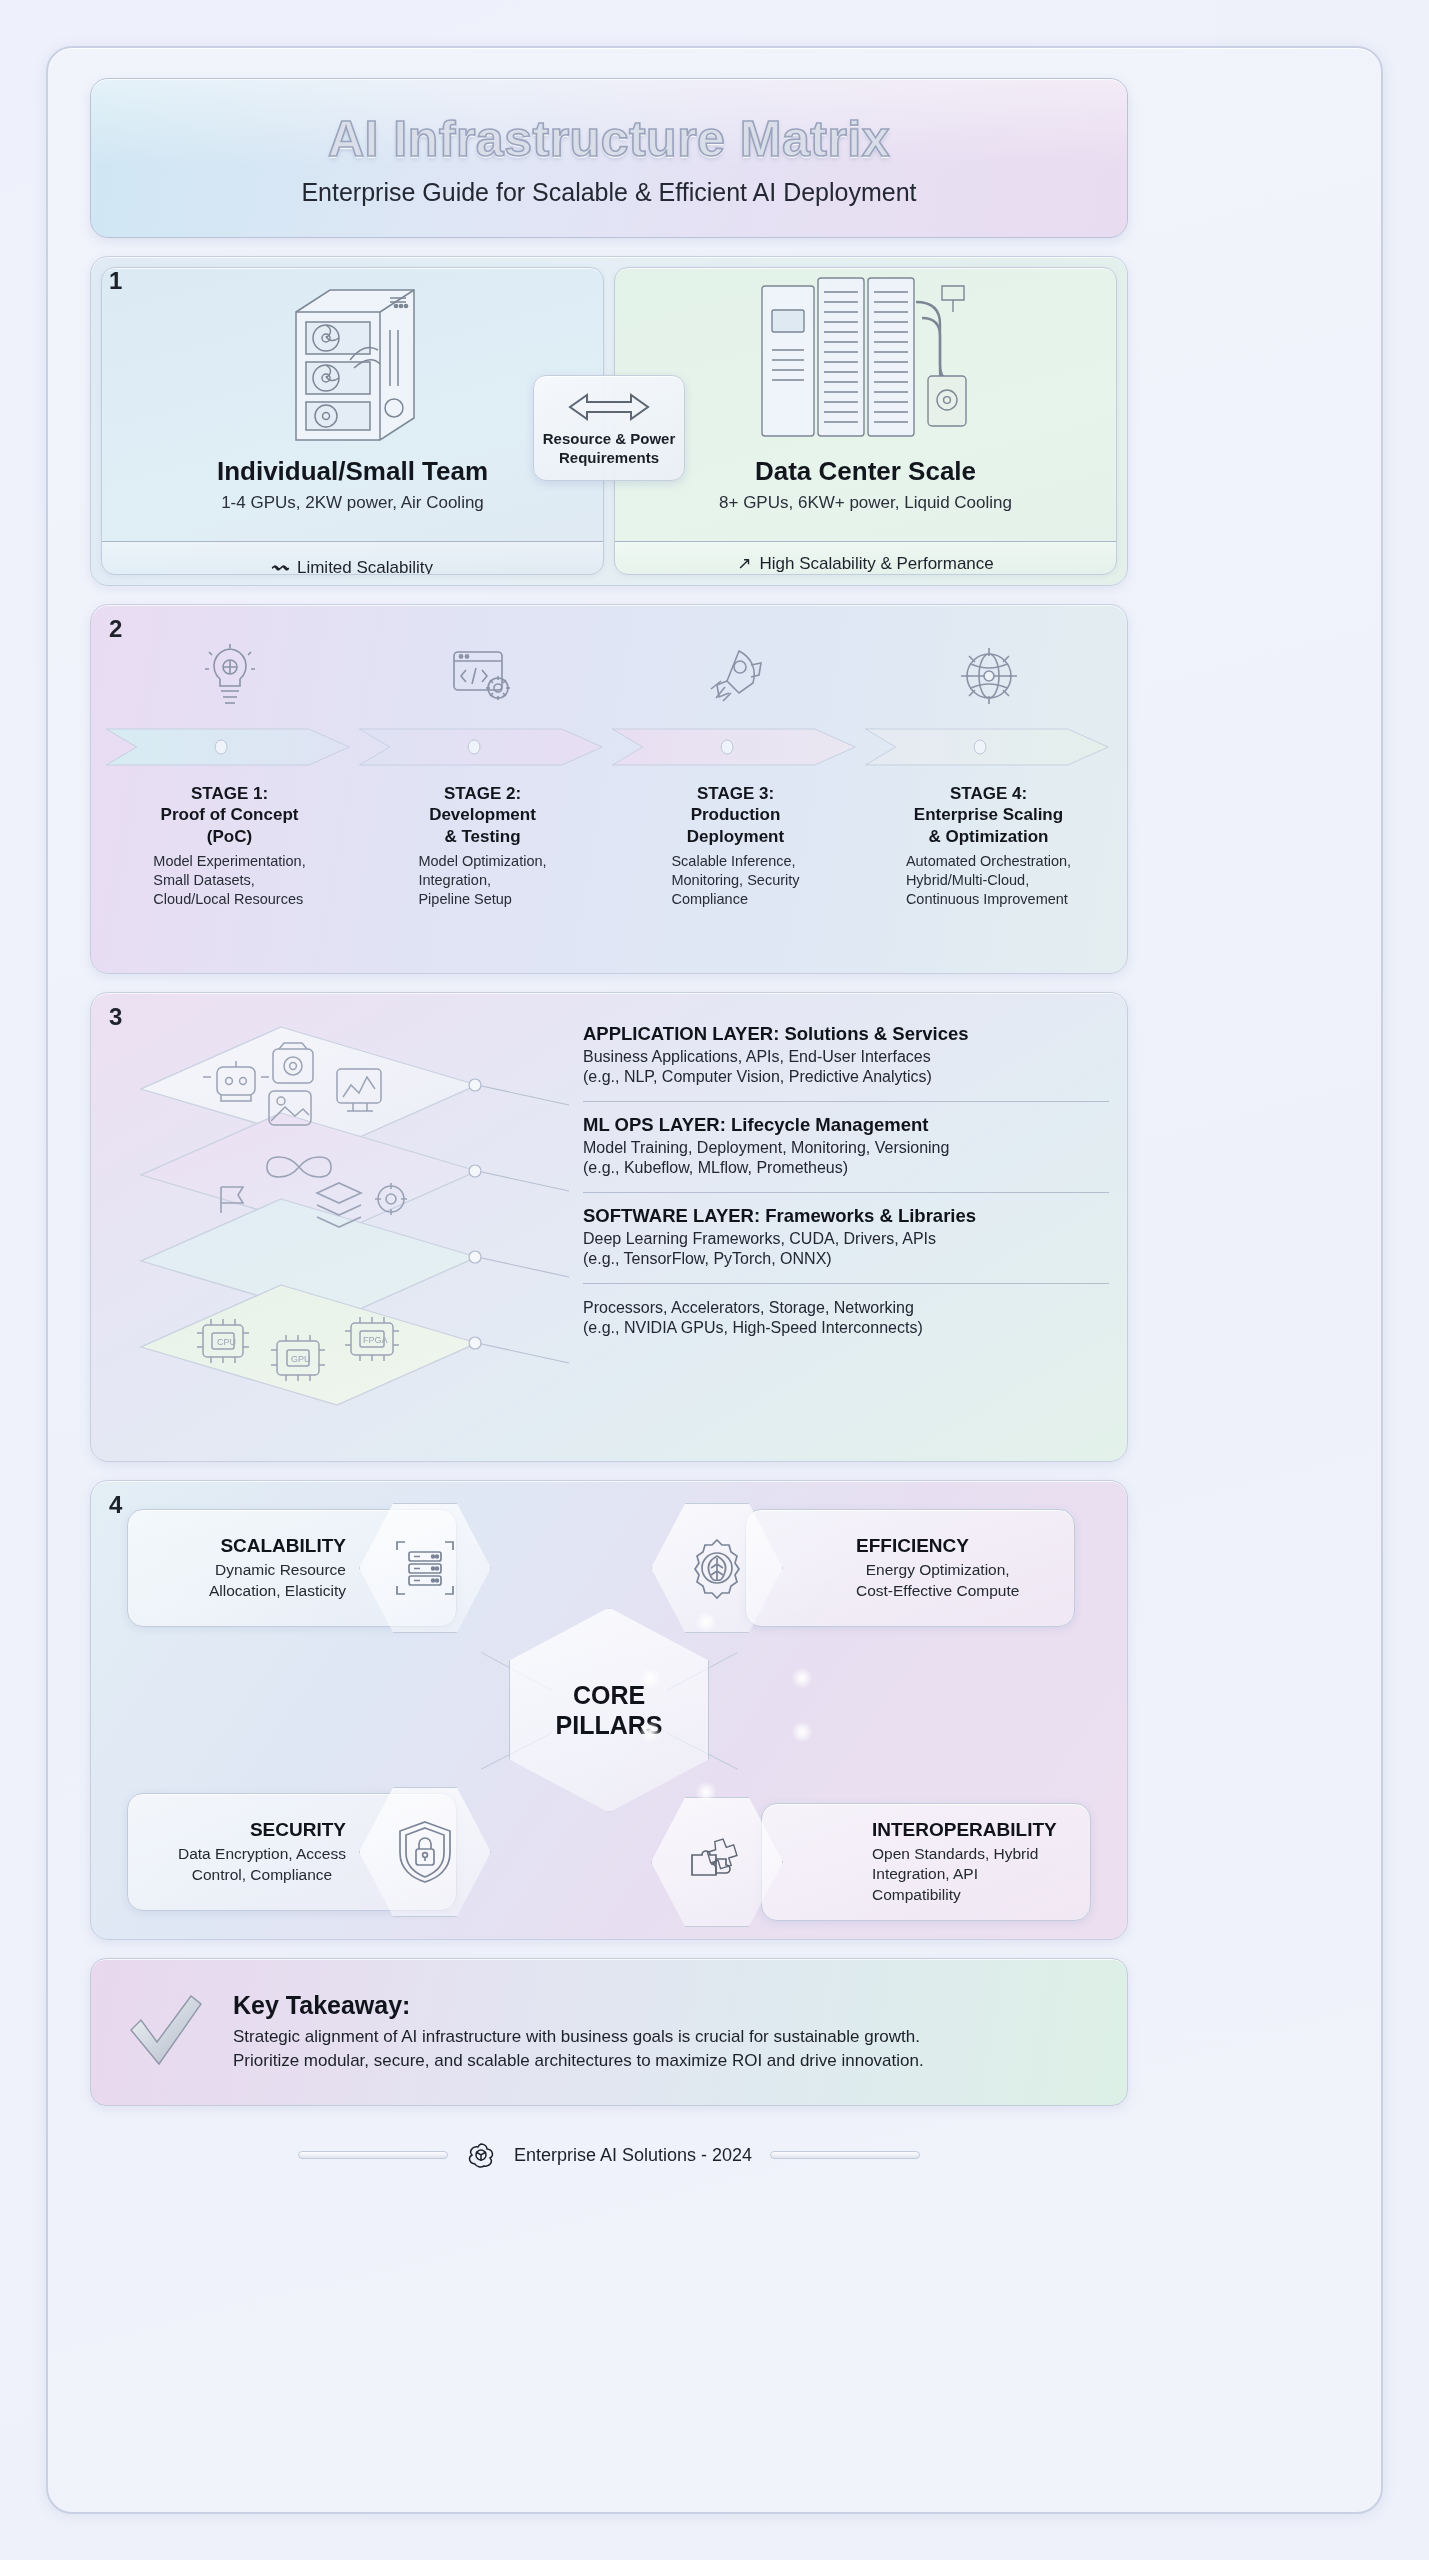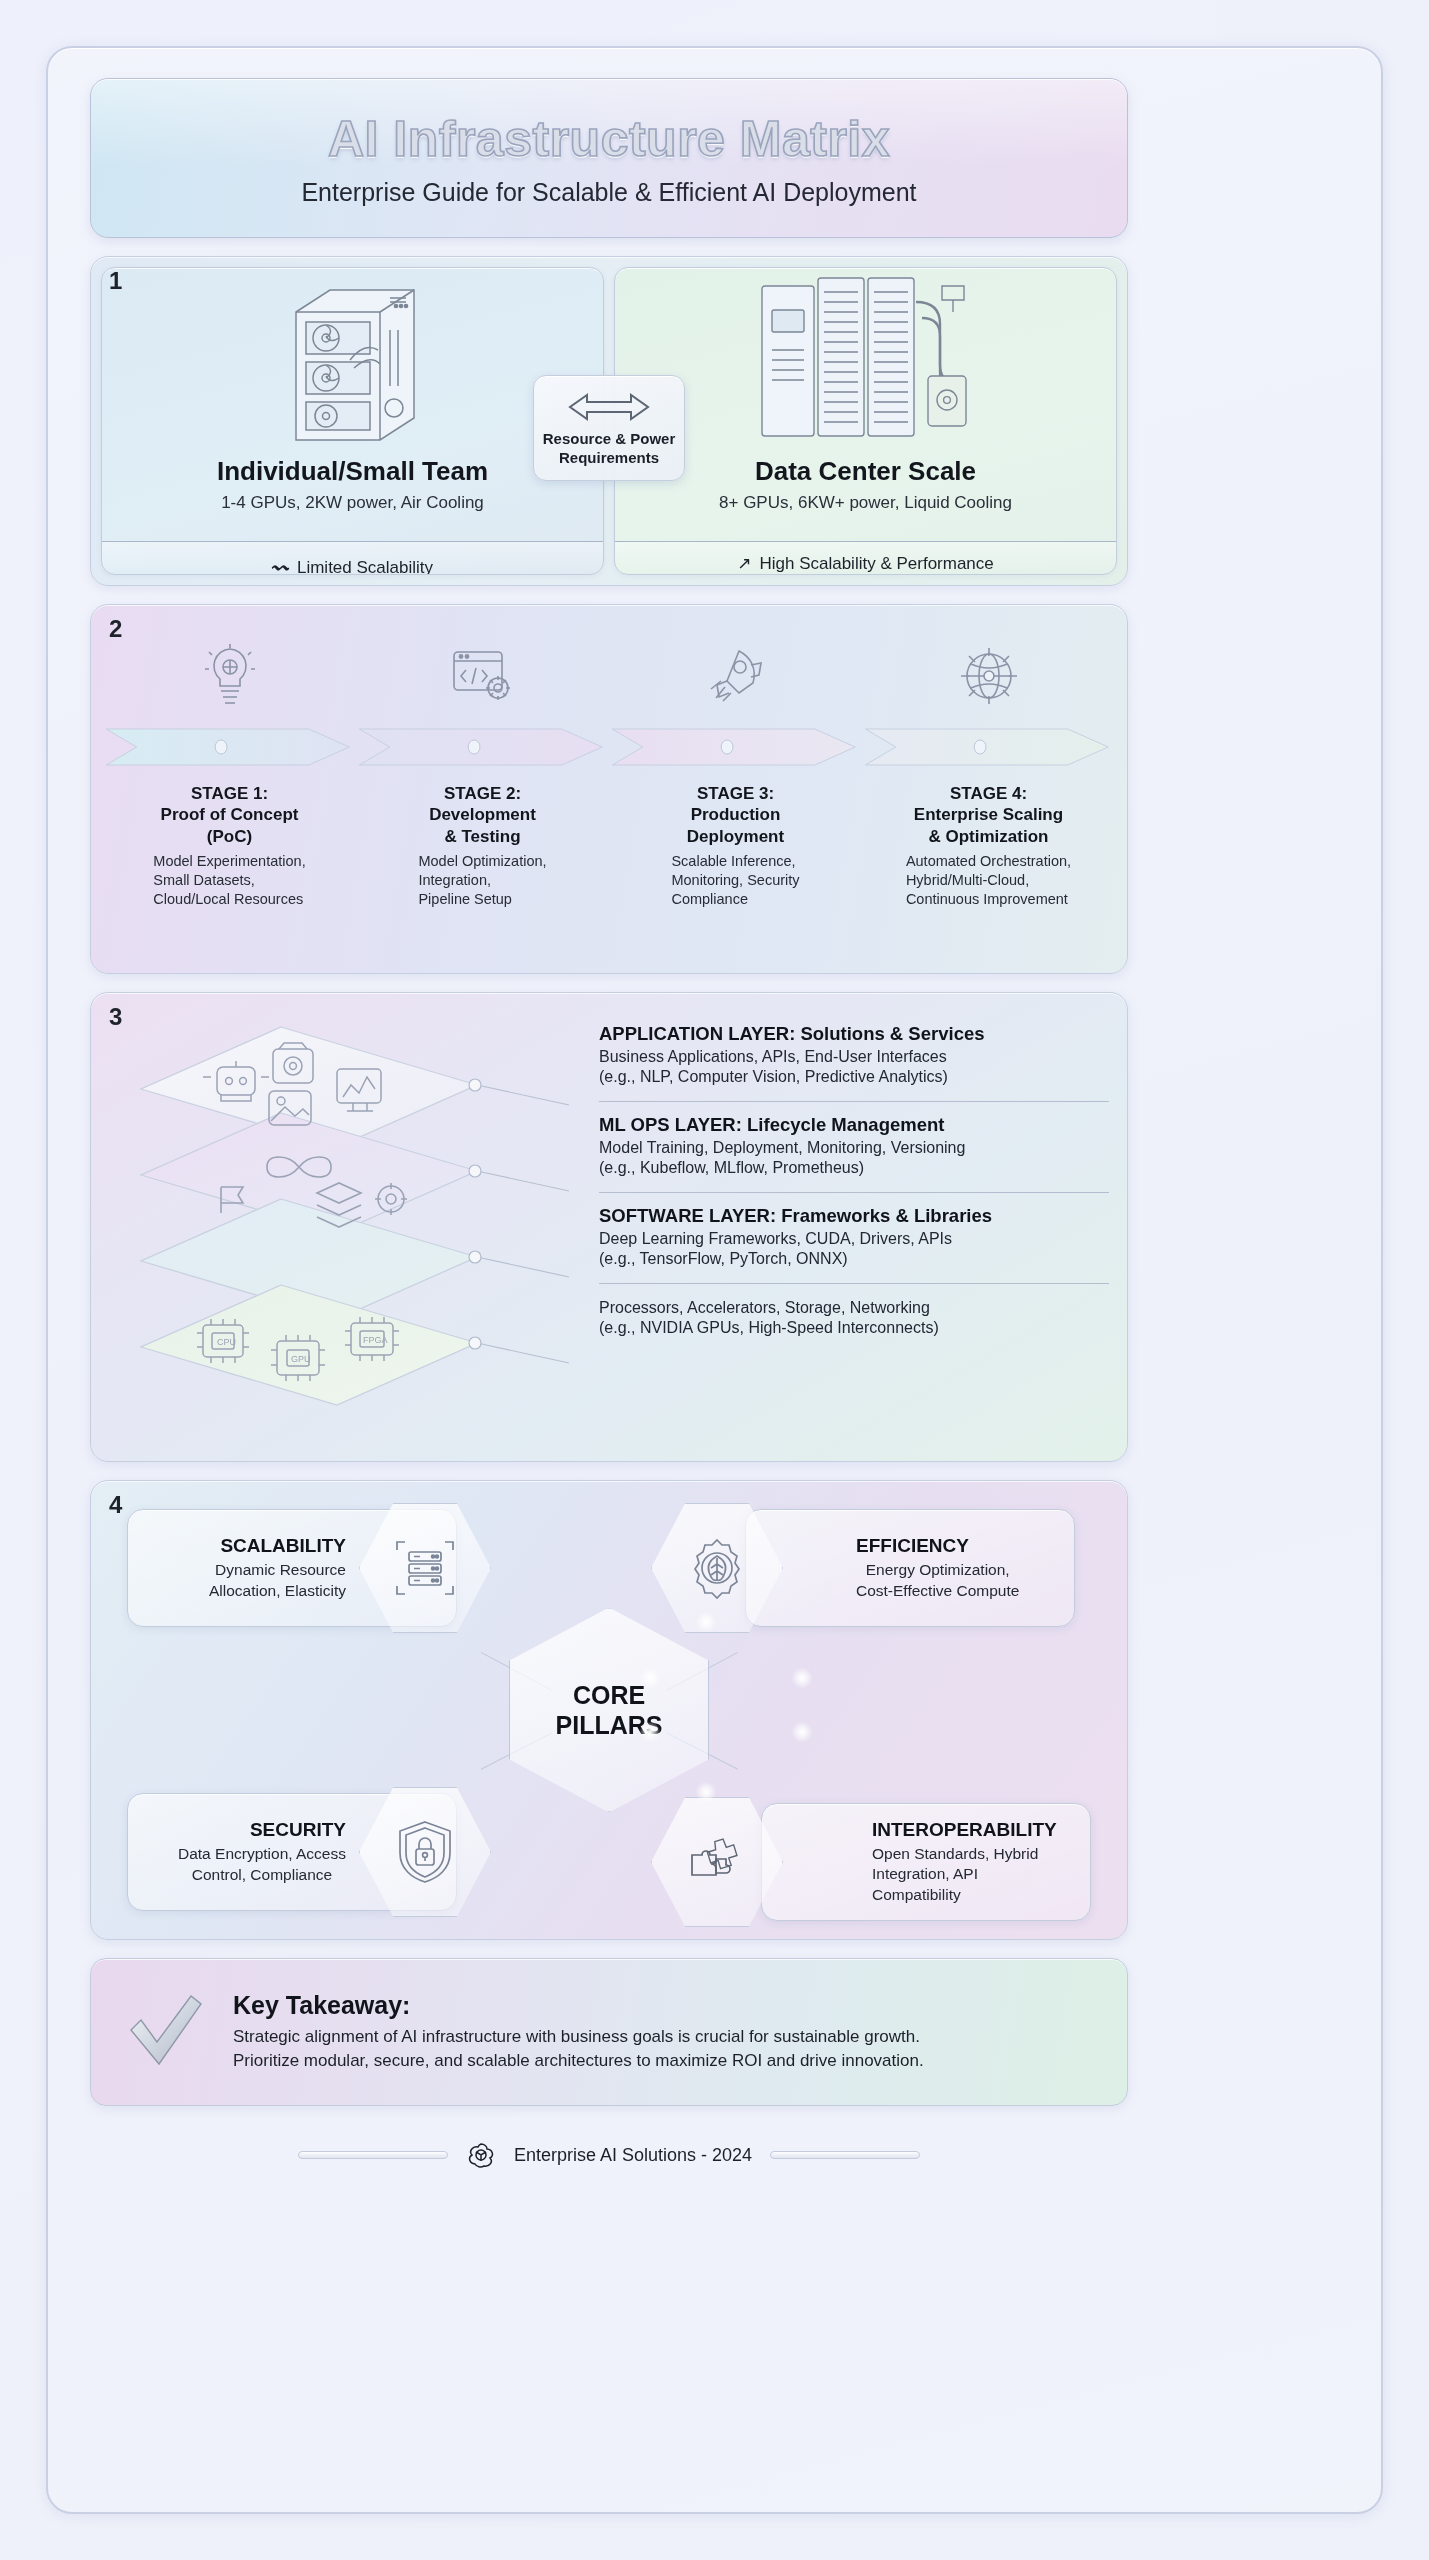--- a/index.html
+++ b/index.html
@@ -128,21 +128,21 @@
   .stage-desc  { font-size: 14.5px; color: #272c36; line-height: 1.32; margin-top: 5px; }
 
   
   .sec3 {
     height: 470px; padding: 8px;
     background: linear-gradient(150deg,#ece0f2 0%,#e6e6f4 32%,#e2ecf3 65%,#e3f1ea 100%);
     display: flex;
   }
   .layers-art { width: 480px; position: relative; }
   .layer-list { flex: 1; padding: 22px 10px 10px 4px; display: flex; flex-direction: column; }
-  .layer-item { padding: 0 0 3px 0; position: relative; margin-left: 16px; }
+  .layer-item { padding: 0 0 3px 0; position: relative; }
   .layer-item + .layer-item { border-top: 1px solid #b4bed0; padding-top: 12px; margin-top: 10px; }
   .layer-h { font-size: 18.5px; font-weight: 700; color: #10131a; }
   .layer-b { font-size: 16px; color: #222733; line-height: 1.28; margin-top: 2px; }
 
   
   .sec4 {
     height: 460px; padding: 10px;
     background: linear-gradient(125deg,#e3eef5 0%,#dfe7f4 30%,#e7dff1 62%,#ecdff0 100%);
     position: relative; overflow: hidden;
   }

